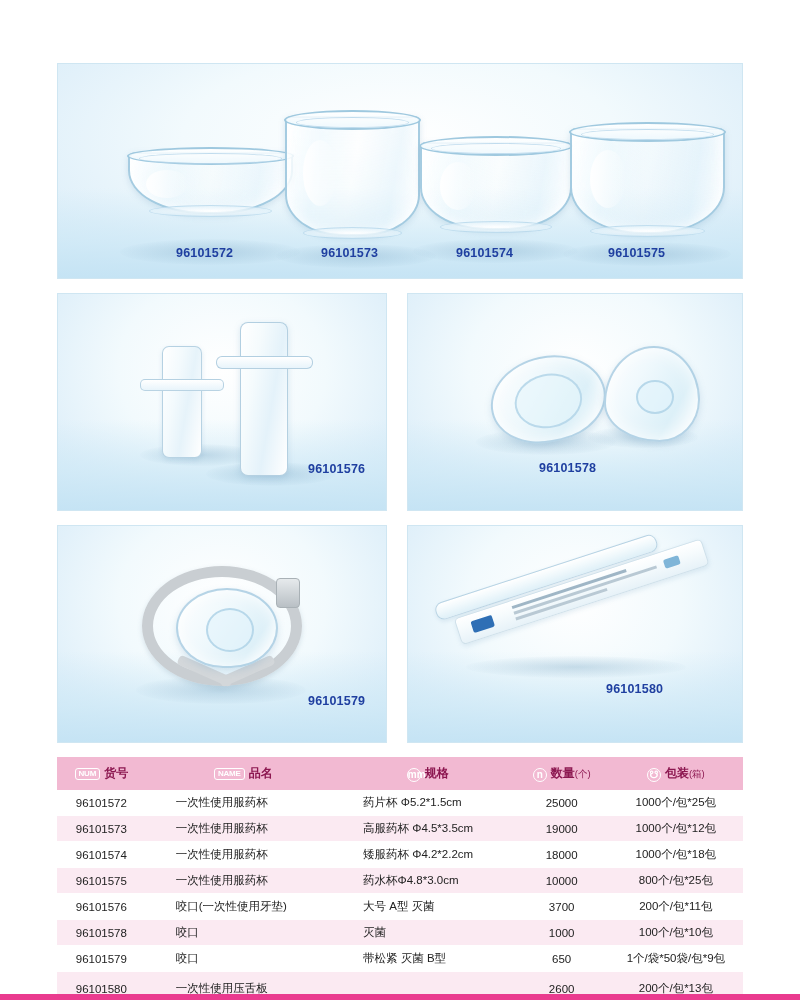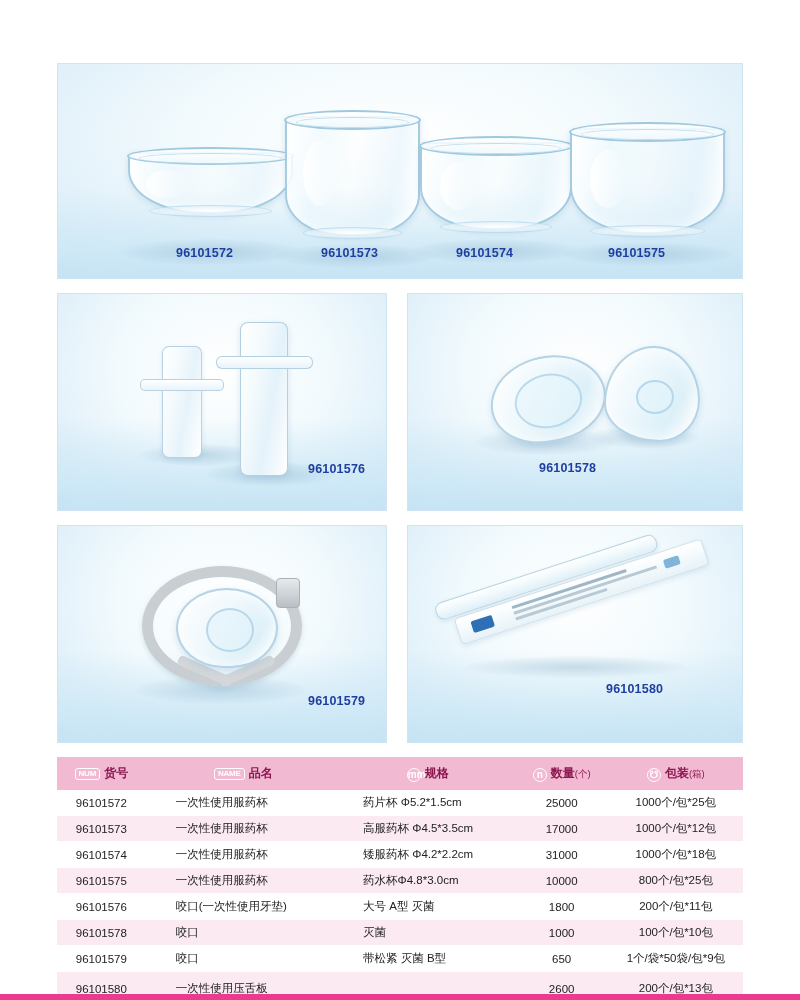--- a/index.html
+++ b/index.html
@@ -356,42 +356,42 @@
         <td class="col-num">96101572</td>
         <td class="col-name">一次性使用服药杯</td>
         <td class="col-spec">药片杯 Φ5.2*1.5cm</td>
         <td class="col-qty">25000</td>
         <td class="col-pack">1000个/包*25包</td>
       </tr>
       <tr>
         <td class="col-num">96101573</td>
         <td class="col-name">一次性使用服药杯</td>
         <td class="col-spec">高服药杯 Φ4.5*3.5cm</td>
-        <td class="col-qty">17000</td>
+        <td class="col-qty">19000</td>
         <td class="col-pack">1000个/包*12包</td>
       </tr>
       <tr>
         <td class="col-num">96101574</td>
         <td class="col-name">一次性使用服药杯</td>
         <td class="col-spec">矮服药杯 Φ4.2*2.2cm</td>
-        <td class="col-qty">31000</td>
+        <td class="col-qty">18000</td>
         <td class="col-pack">1000个/包*18包</td>
       </tr>
       <tr>
         <td class="col-num">96101575</td>
         <td class="col-name">一次性使用服药杯</td>
         <td class="col-spec">药水杯Φ4.8*3.0cm</td>
         <td class="col-qty">10000</td>
         <td class="col-pack">800个/包*25包</td>
       </tr>
       <tr>
         <td class="col-num">96101576</td>
         <td class="col-name">咬口(一次性使用牙垫)</td>
         <td class="col-spec">大号 A型 灭菌</td>
-        <td class="col-qty">1800</td>
+        <td class="col-qty">3700</td>
         <td class="col-pack">200个/包*11包</td>
       </tr>
       <tr>
         <td class="col-num">96101578</td>
         <td class="col-name">咬口</td>
         <td class="col-spec">灭菌</td>
         <td class="col-qty">1000</td>
         <td class="col-pack">100个/包*10包</td>
       </tr>
       <tr>

